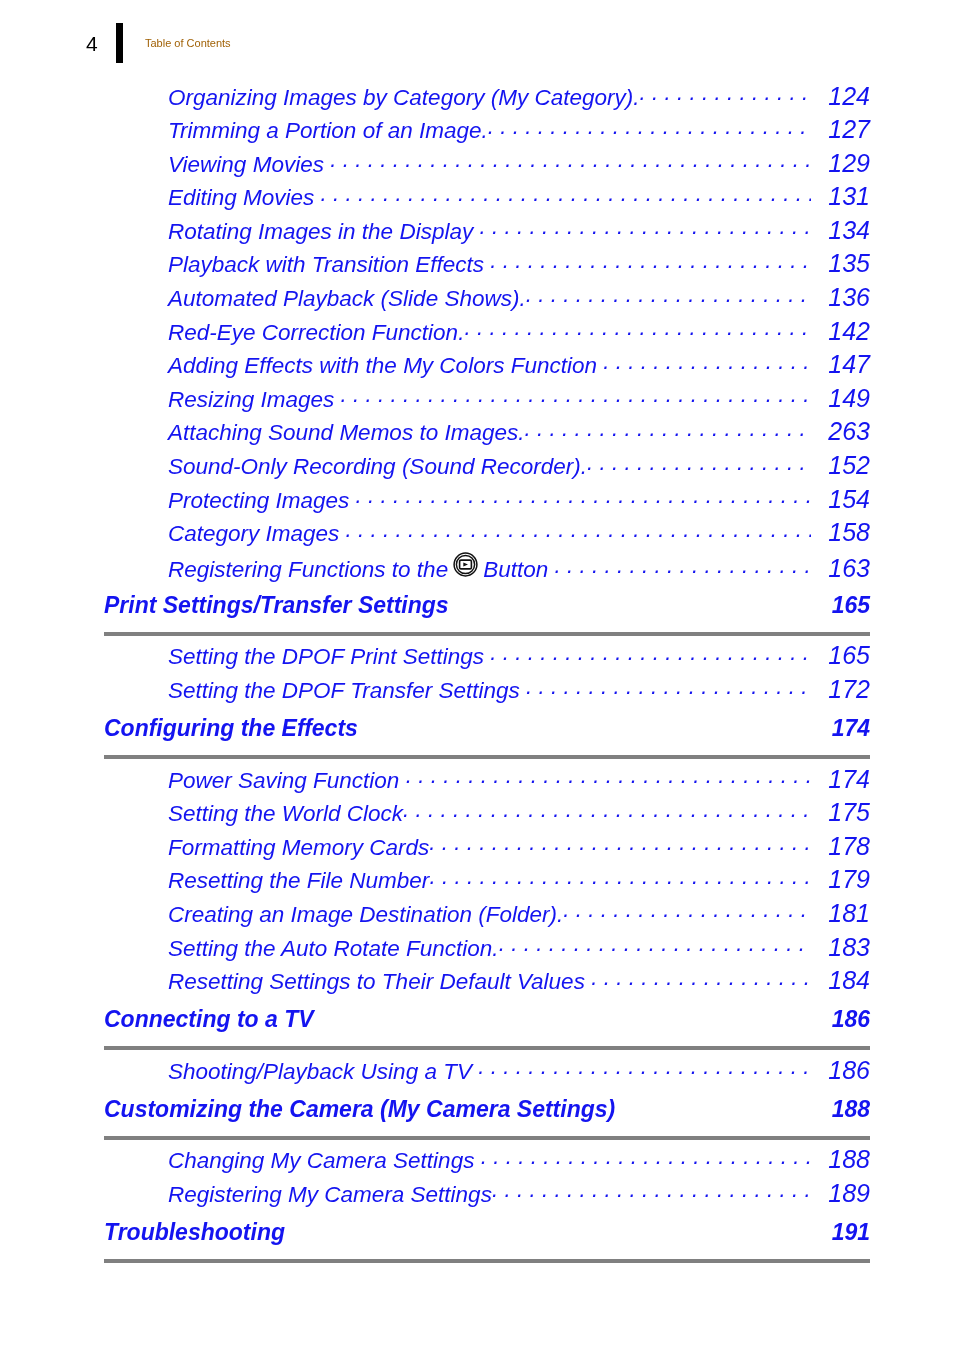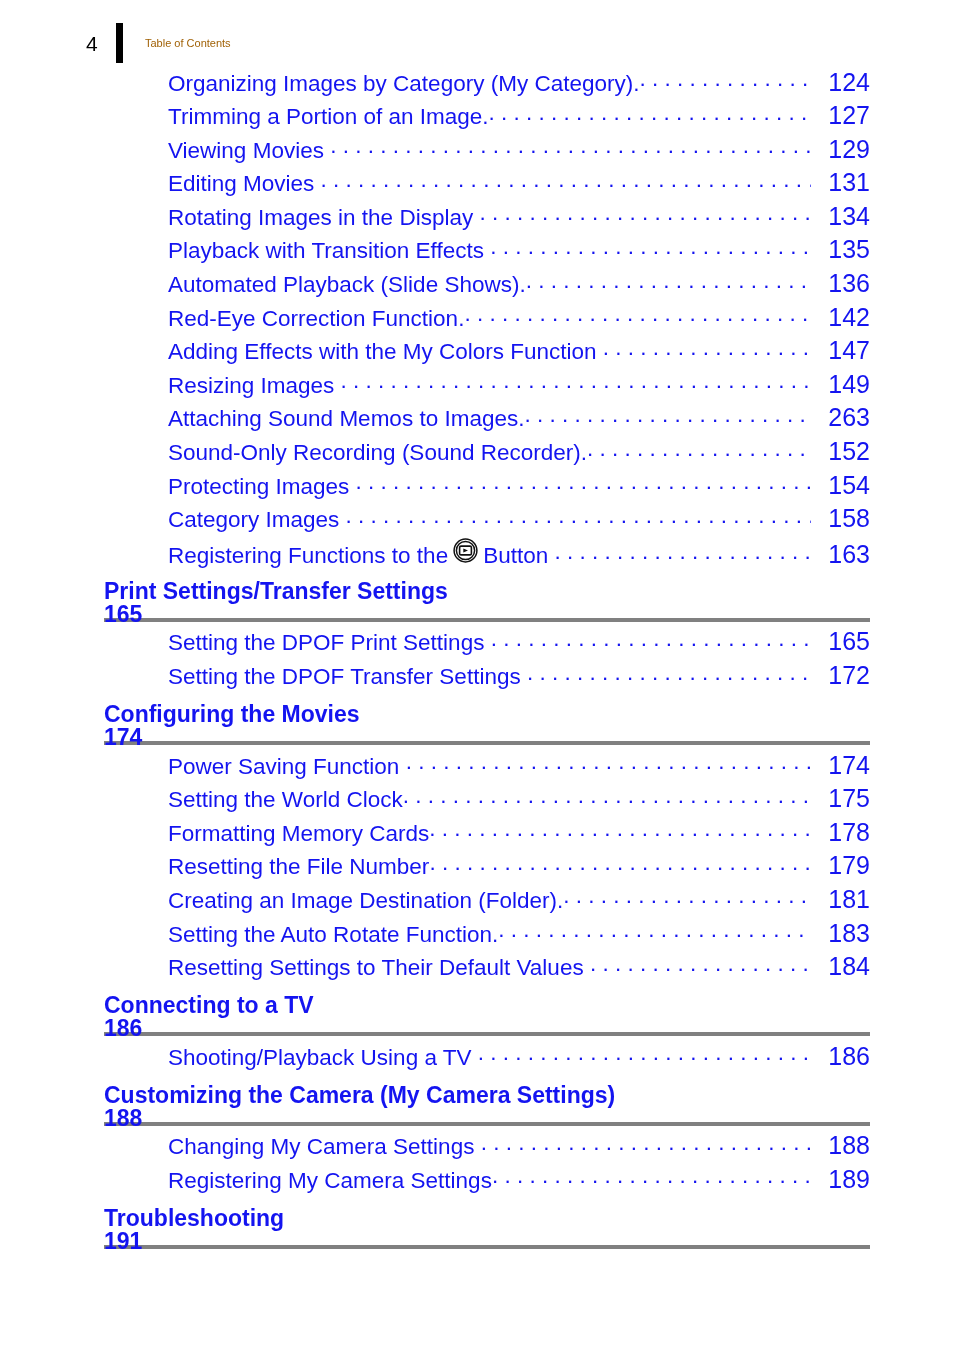--- a/index.html
+++ b/index.html
@@ -43,23 +43,24 @@
   .header-title {
     color: #a16207;
     font-size: 11px;
     margin-left: 22px;
     white-space: nowrap;
   }
 
   
   .toc {
     position: absolute;
-    top: 68px;
+    top: 82px;
     left: 104px;
     width: 766px;
+    font-style: italic;
   }
 
   
   .entry {
     display: flex;
     align-items: baseline;
     font-size: 22.5px;
     line-height: 1;
     height: 33.6px;
     margin-left: 64px;
@@ -105,21 +106,20 @@
   .section-row {
     display: flex;
     align-items: baseline;
     justify-content: space-between;
     font-weight: bold;
     font-size: 23px;
     line-height: 1;
     height: 34px;
     color: #1414f0;
     white-space: nowrap;
-    flex-direction: column;
   }
   .section-row .pageno {
     flex: 0 0 52px;
     text-align: right;
   }
   .rule {
     height: 4px;
     background: #808080;
     width: 100%;
     margin-top: 4px;
@@ -246,21 +246,21 @@
           <span class="pageno">165</span>
         </div>
         <div class="entry">
           <span class="title gap">Setting the DPOF Transfer Settings</span>
           <span class="leader"></span>
           <span class="pageno">172</span>
         </div>
       </div>
       <div class="section">
         <div class="section-row">
-          <span>Configuring the Movies</span>
+          <span>Configuring the Effects</span>
           <span class="pageno">174</span>
         </div>
         <div class="rule"></div>
         <div class="entry">
           <span class="title gap">Power Saving Function</span>
           <span class="leader"></span>
           <span class="pageno">174</span>
         </div>
         <div class="entry">
           <span class="title">Setting the World Clock</span>

